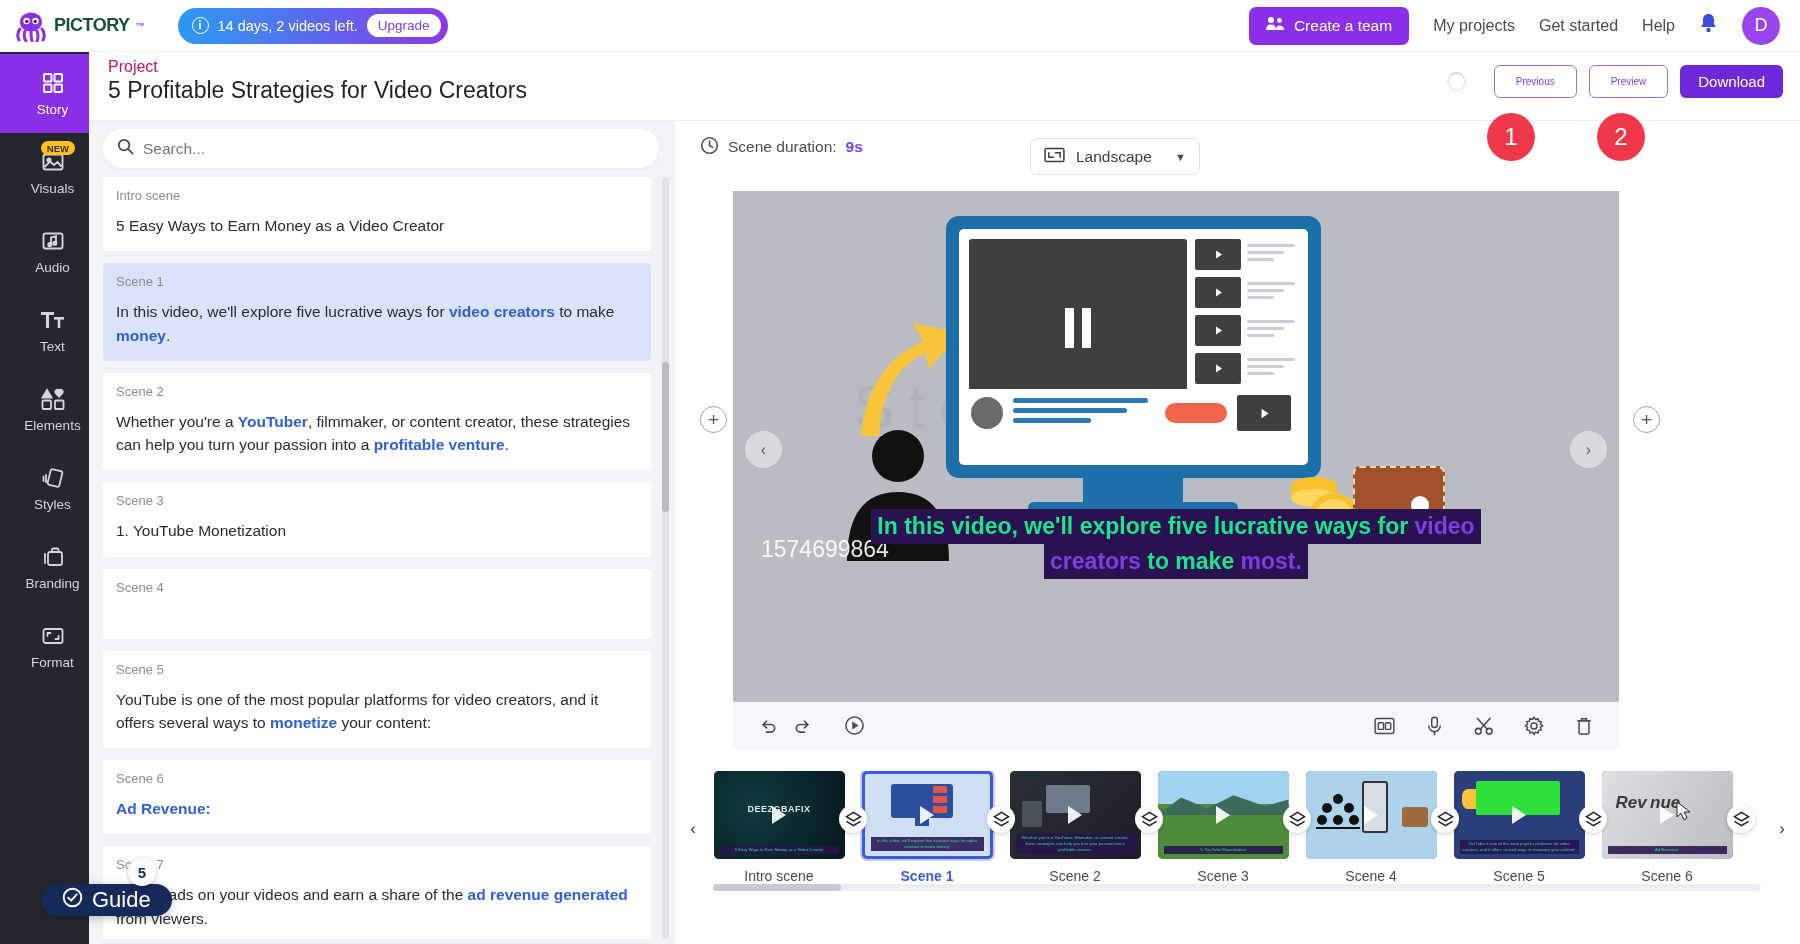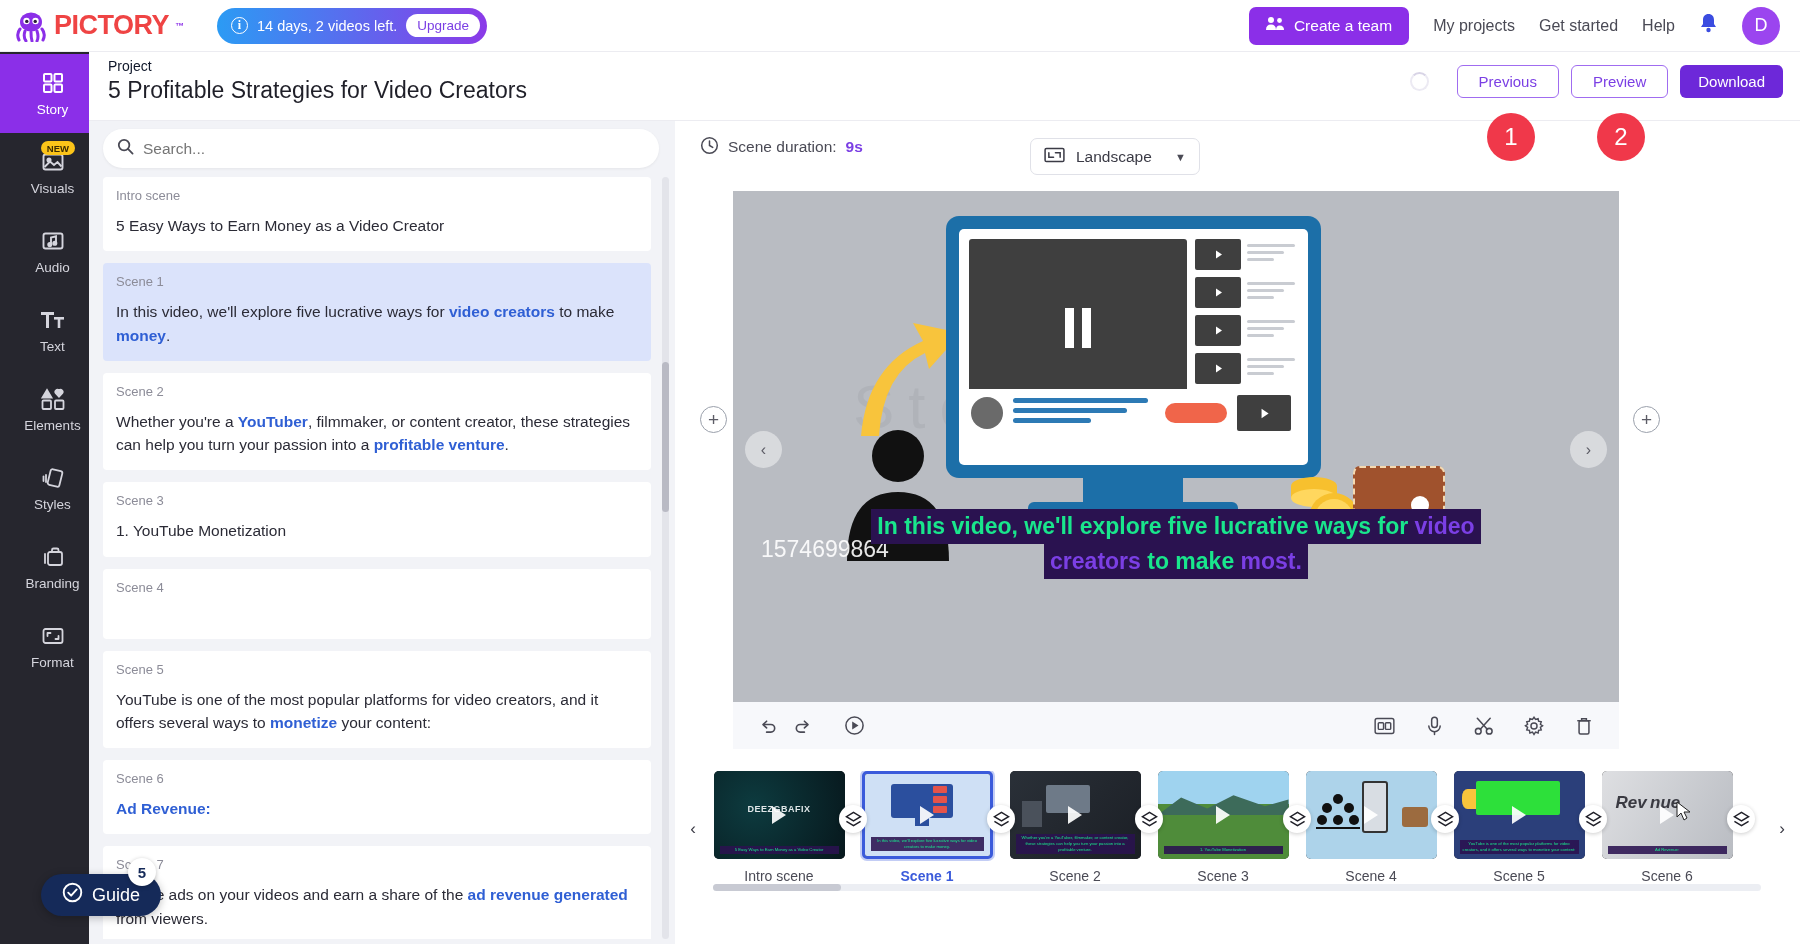--- a/index.html
+++ b/index.html
@@ -12,21 +12,21 @@
 
   
   .topbar {
     position: absolute; top: 0; left: 0; width: 1800px; height: 52px;
     background: #fff; display: flex; align-items: center;
     border-bottom: 1px solid #ececf1; z-index: 40;
   }
   .logo-wrap { display: flex; align-items: center; margin-left: 14px; gap: 6px; }
   .octo { width: 34px; height: 32px; position: relative; }
   .logo-text {
-    font-size: 27px; font-weight: bold; color: #ef4444; letter-spacing: -0.5px;
+    font-size: 18px; font-weight: bold; color: #14532d; letter-spacing: -0.5px;
     position: relative;
   }
   .logo-tm { font-size: 9px; vertical-align: super; color: #8b2fe8; font-weight: bold;}
 
   .trial-pill {
     margin-left: 33px; height: 36px; border-radius: 18px;
     background: linear-gradient(90deg,#2b9bf4 0%, #8b3ae8 100%);
     display: flex; align-items: center; padding: 0 7px 0 14px; gap: 9px;
     color: #fff; font-size: 14.5px;
   }
@@ -70,31 +70,31 @@
   .new-badge {
     position: absolute; top: 8px; right: 14px; background: #fcc419; color: #3c2b00;
     font-size: 9.5px; font-weight: bold; border-radius: 8px; padding: 1.5px 6px;
   }
 
   
   .proj-header {
     position: absolute; top: 52px; left: 89px; width: 1711px; height: 69px;
     background: #fff; border-bottom: 1px solid #ececf1; z-index: 20;
   }
-  .proj-label { position: absolute; left: 19px; top: 6px; font-size: 14px; color: #0f172a; }
+  .proj-label { position: absolute; left: 19px; top: 6px; font-size: 16px; color: #be185d; }
   .proj-title { position: absolute; left: 19px; top: 25px; font-size: 23px; color: #1f1f28; }
 
   .hdr-btns { position: absolute; right: 17px; top: 13px; display: flex; align-items: center; gap: 12px; }
   .spin {
     width: 19px; height: 19px; border-radius: 50%;
     border: 2.2px solid #eceaf3; border-top-color: #d8d4e6; margin-right: 16px;
   }
   .btn-outline {
     border: 1.4px solid #a06cf0; color: #7b3fe4; background: #fff;
-    border-radius: 6px; height: 33px; padding: 0 21px; font-size: 15px; cursor: pointer;
+    border-radius: 6px; height: 33px; padding: 0 21px; font-size: 10px; cursor: pointer;
   }
   .btn-solid {
     background: #6d28d9; color: #fff; border: none; border-radius: 6px;
     height: 33px; padding: 0 18px; font-size: 15px; cursor: pointer;
   }
   .step-badge {
     position: absolute; width: 48px; height: 48px; border-radius: 50%;
     background: #f0384a; color: #fff; font-size: 24px;
     display: flex; align-items: center; justify-content: center;
   }
@@ -132,24 +132,24 @@
     position: absolute; right: 6px; top: 56px; width: 7px; height: 762px;
     background: #e3e4ea; border-radius: 4px;
   }
   .scrollbar-thumb {
     position: absolute; left: 0; top: 0; width: 7px; height: 150px;
     background: #b9bac4; border-radius: 4px;
   }
 
   
   .guide-btn {
-    position: absolute; left: 41px; bottom: 28px; height: 42px;
+    position: absolute; left: 41px; bottom: 28px; height: 32px;
     background: #152a59; color: #fff; border-radius: 21px;
     display: flex; align-items: center; gap: 9px; padding: 0 21px;
-    font-size: 18px; z-index: 60; cursor: pointer; box-shadow: 0 2px 8px rgba(0,0,0,.25);
+    font-size: 22px; z-index: 60; cursor: pointer; box-shadow: 0 2px 8px rgba(0,0,0,.25);
   }
   .guide-count {
     position: absolute; left: 128px; bottom: 58px; width: 28px; height: 28px;
     border-radius: 50%; background: #fff; color: #152a59; font-size: 15px;
     font-weight: bold; display: flex; align-items: center; justify-content: center;
     box-shadow: 0 1px 4px rgba(0,0,0,.25); z-index: 61;
   }
 
   
   .preview-area {

